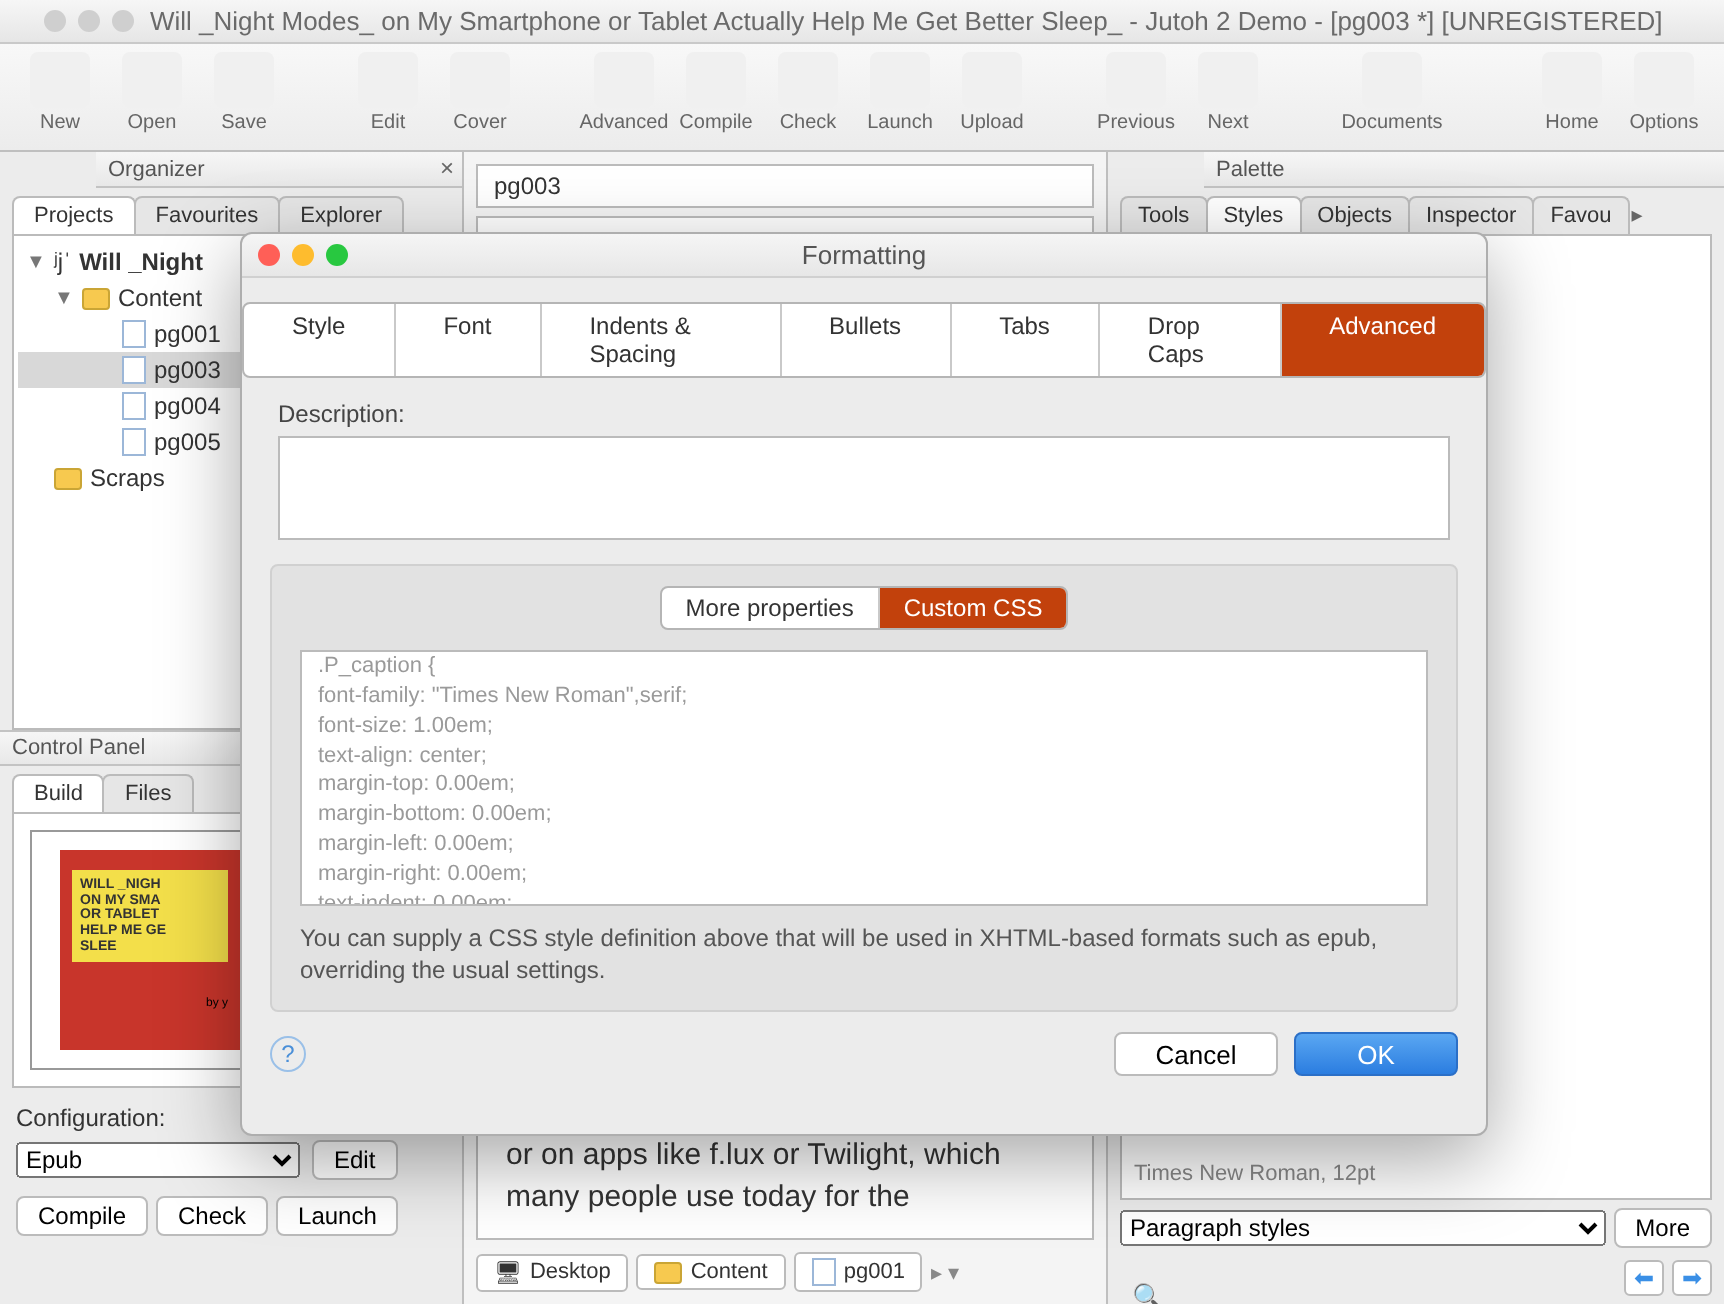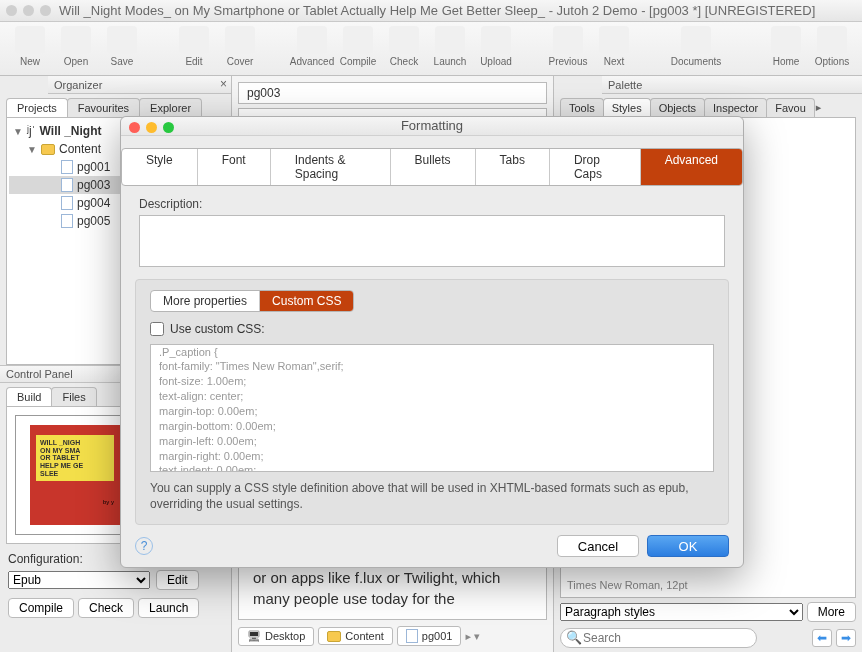--- a/index.html
+++ b/index.html
@@ -1,19 +1,19 @@
 <!DOCTYPE html>
 <html><head>
 <meta charset="utf-8">
 <style>
 * { box-sizing: border-box; margin: 0; padding: 0; font-family: -apple-system, "Helvetica Neue", Arial, sans-serif; }
 body { background: #ececec; width: 862px; height: 652px; overflow: hidden; position: relative; font-size: 13px; color: #333; }
 
 
-.titlebar { height: 22px; background: linear-gradient(#f6f6f6,#e6e6e6); border-bottom: 1px solid #c9c9c9; display: flex; align-items: center; padding: 0 6px; font-size: 13px; color: #6a6a6a; }
+.titlebar { height: 22px; background: linear-gradient(#f6f6f6,#e6e6e6); border-bottom: 1px solid #c9c9c9; display: flex; align-items: center; padding: 0 22px; font-size: 13px; color: #6a6a6a; }
 .traffic { display: flex; gap: 6px; margin-right: 8px; }
 .traffic span { width: 11px; height: 11px; border-radius: 50%; background: #cfcfcf; display: inline-block; }
 
 
 .toolbar { height: 54px; background: linear-gradient(#f8f8f8,#ececec); border-bottom: 1px solid #bfbfbf; display: flex; align-items: flex-start; padding: 4px 8px 0 8px; gap: 2px; }
 .tbtn { display: flex; flex-direction: column; align-items: center; width: 44px; font-size: 10px; color: #666; }
 .tbtn .ticon { width: 30px; height: 28px; border: 1px solid transparent; border-radius: 4px; margin-bottom: 2px; background: #f0f0f0; }
 .tspacer { flex: 1; }
 
 
@@ -82,21 +82,21 @@
 .seg { display: flex; border: 1px solid #b5b5b5; border-radius: 4px; overflow: hidden; background: #fff; }
 .seg div { padding: 4px 24px; font-size: 12px; border-right: 1px solid #c9c9c9; }
 .seg div:last-child { border-right: none; }
 .seg .active { background: #c2410c; color: #fff; }
 
 .desc { padding: 0 18px; }
 .desc label { font-size: 12px; color: #444; }
 .desc .field { margin-top: 4px; height: 52px; background: #fff; border: 1px solid #bbb; }
 
 .inset { margin: 12px 14px 0 14px; background: #e2e2e2; border: 1px solid #d0d0d0; border-radius: 4px; padding: 10px 14px 12px 14px; }
-.segsmall { display: flex; margin-bottom: 10px; }
+.segsmall { display: flex; justify-content: center; margin-bottom: 10px; }
 .segsmall .seg div { padding: 3px 12px; }
 
 .chk { display: flex; align-items: center; gap: 6px; font-size: 12px; margin-bottom: 8px; }
 .chk input { width: 14px; height: 14px; }
 
 .cssbox { background: #fff; border: 1px solid #bbb; height: 128px; padding: 0 8px; font-size: 11px; color: #9a9a9a; font-family: "Helvetica Neue", Arial, sans-serif; line-height: 1.35; overflow-y: auto; position: relative; }
 .cssbox::-webkit-scrollbar { width: 14px; }
 .note { font-size: 12px; color: #555; margin-top: 8px; line-height: 1.35; }
 
 .dfoot { display: flex; align-items: center; padding: 10px 14px; gap: 8px; }
@@ -216,20 +216,24 @@
           <span class="file"></span>
           <span>pg003</span>
         </div>
       <div class="row indent3">
           <span class="file"></span>
           <span>pg004</span>
         </div>
       <div class="row indent3">
           <span class="file"></span>
           <span>pg005</span>
+        </div>
+      <div class="row indent1">
+          <span class="folder"></span>
+          <span>Scraps</span>
         </div>
     </div>
 
     <div class="ctrlhdr">Control Panel</div>
     <div class="tabs">
       <div class="tab">Build</div>
       <div class="tab inactive">Files</div>
     </div>
     <div style="background:#fff;border:1px solid #bbb;margin:0 6px 4px 6px;">
       <div class="thumb">
@@ -298,21 +302,20 @@
     <div class="rbody">
       <div style="color:#888">Times New Roman, 12pt</div>
     </div>
     <div class="rfoot">
       <select><option>Paragraph styles</option></select>
       <button class="macbtn">More</button>
     </div>
     <div class="rsearch">
       <div style="position:relative;flex:1">
         <span style="position:absolute;left:6px;top:2px;color:#999">🔍</span>
-        <input placeholder="Search" style="">
       </div>
       <div class="navarrow l">⬅</div>
       <div class="navarrow r">➡</div>
     </div>
   </div>
 </div>
 
 <div class="overlay">
   <div class="dialog">
     <div class="dtitle">
@@ -340,24 +343,20 @@
       <label>Description:</label>
       <div class="field"></div>
     </div>
 
     <div class="inset">
       <div class="segsmall">
         <div class="seg">
           <div>More properties</div>
           <div class="active">Custom CSS</div>
         </div>
-      </div>
-      <div class="chk">
-        <input type="checkbox" style="">
-        <span>Use custom CSS:</span>
       </div>
       <div class="cssbox" style="white-space:pre-line">.P_caption {
 font-family: "Times New Roman",serif;
 font-size: 1.00em;
 text-align: center;
 margin-top: 0.00em;
 margin-bottom: 0.00em;
 margin-left: 0.00em;
 margin-right: 0.00em;
 text-indent: 0.00em;

